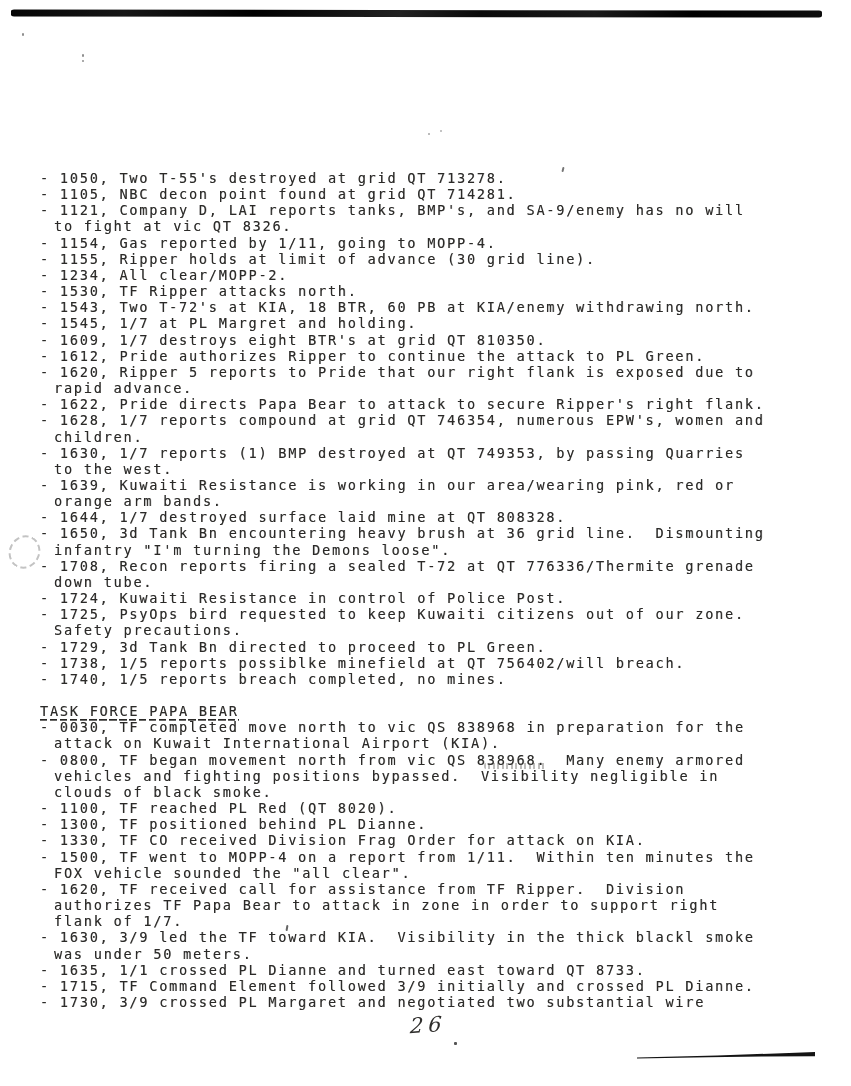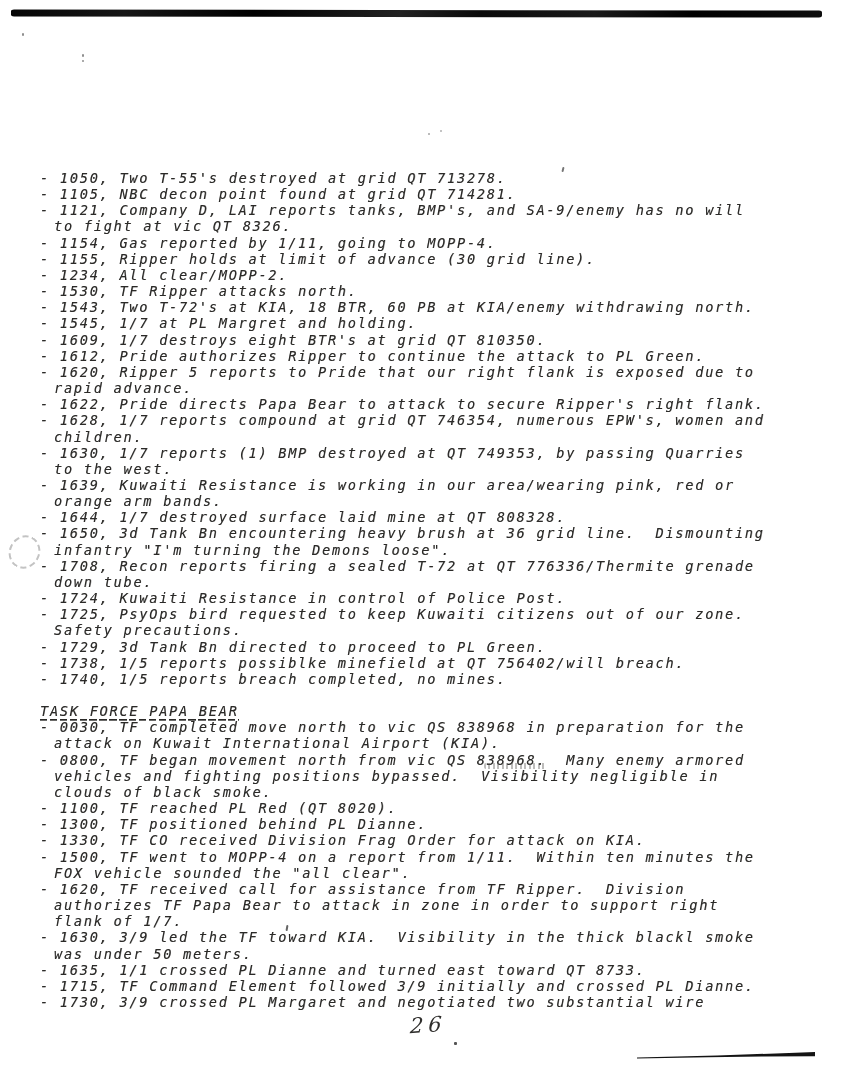--- a/index.html
+++ b/index.html
@@ -27,21 +27,21 @@
   .textblock {
     position: absolute;
     left: 40px; top: 170px;
     color: #2b2a28;
     font-size: 13.5px;
     line-height: 16.17px;
     letter-spacing: 1.8px;
     white-space: pre;
     text-shadow: 0.35px 0.35px 0 rgba(43,42,40,0.45);
   }
-  .line { height: 16.17px; font-style: italic; }
+  .line { height: 16.17px; }
   .line.cont { padding-left: 14px; }
   .line.heading span {
     padding-bottom: 2px;
     background-image: repeating-linear-gradient(90deg, #2b2a28 0, #2b2a28 7.4px, transparent 7.4px, transparent 9.9px);
     background-repeat: repeat-x;
     background-position: left bottom;
     background-size: 100% 1.7px;
   }
 
   

